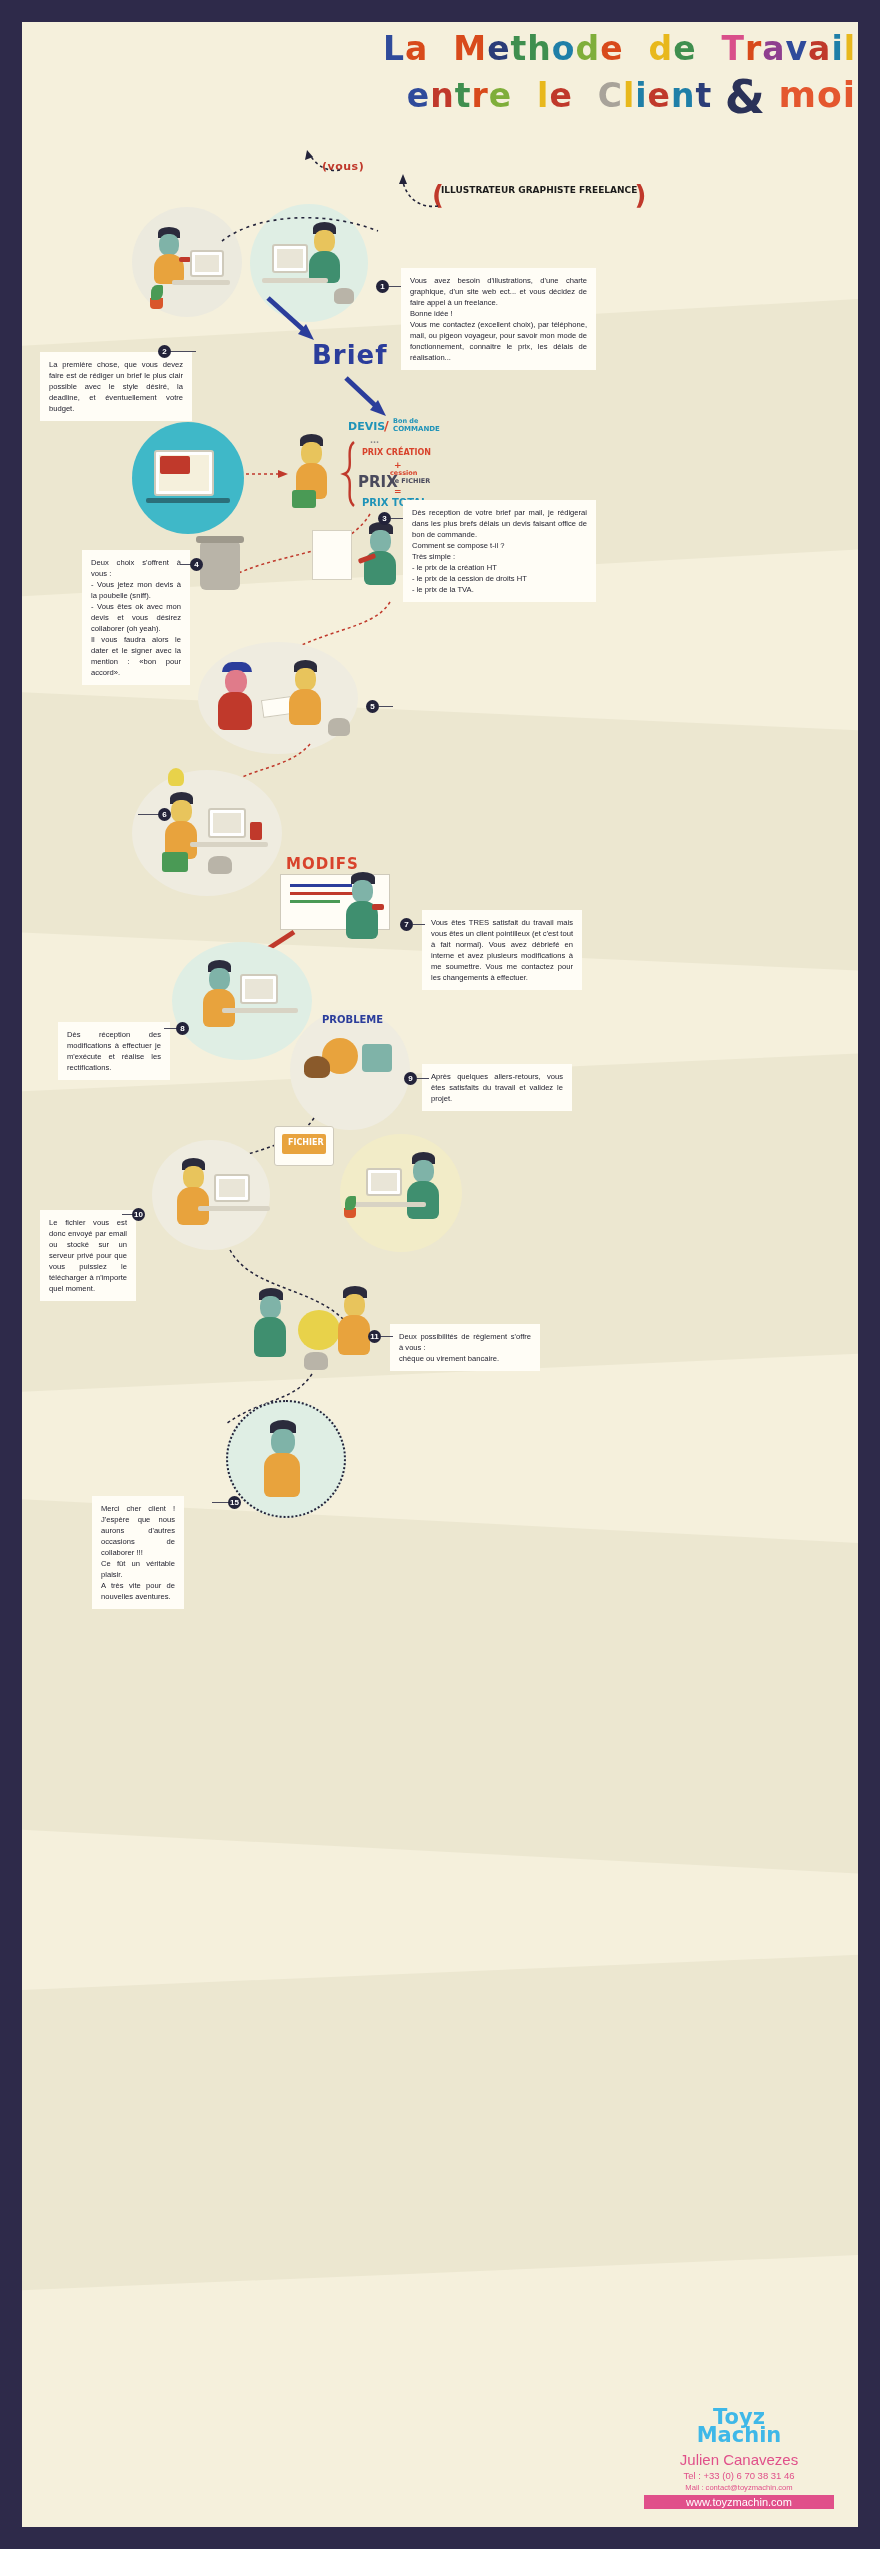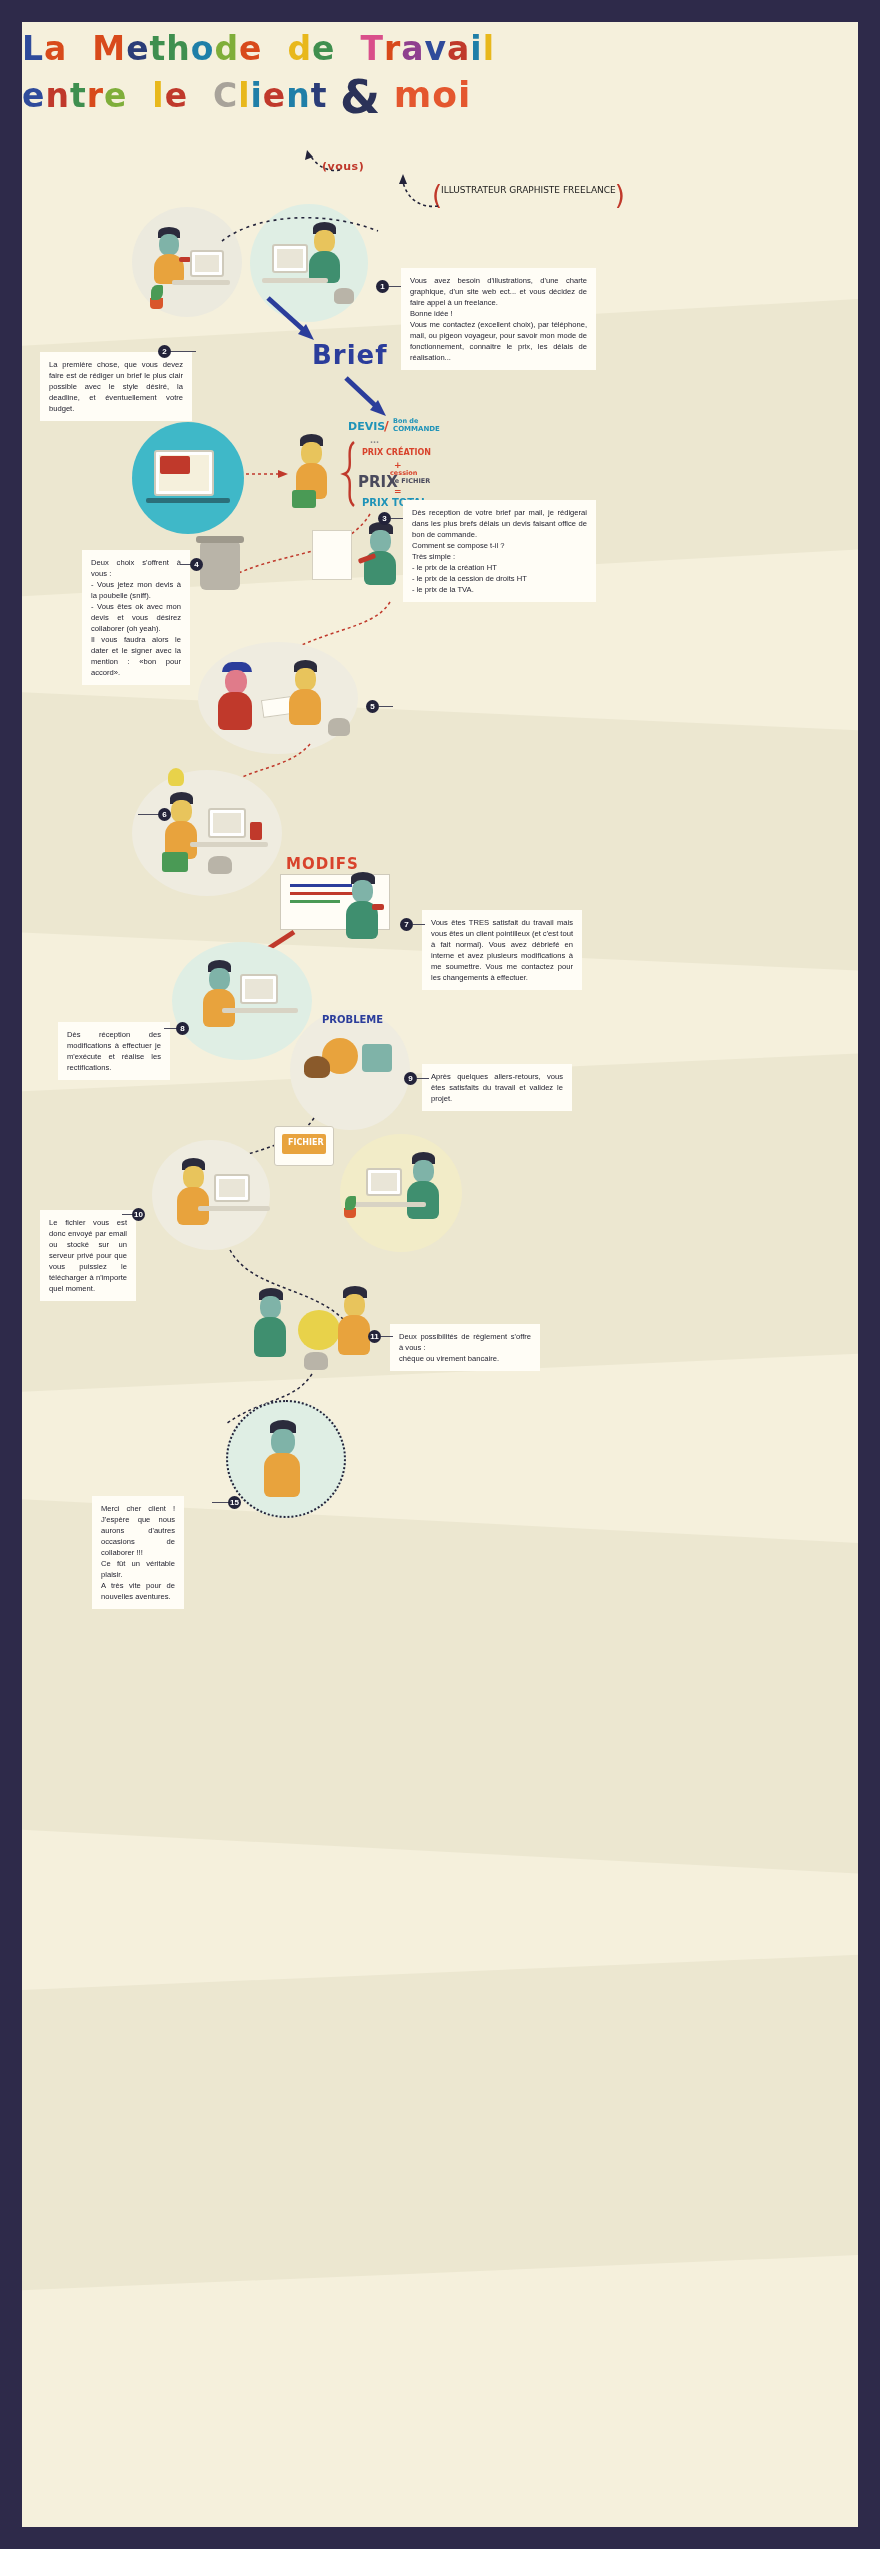--- a/index.html
+++ b/index.html
@@ -26,41 +26,41 @@
     position: absolute; left: -60px; width: 980px;
     background: #ece7d0;
   }
   .band.b1 { top: 300px;  height: 250px; transform: rotate(-3.2deg); }
   .band.b2 { top: 690px;  height: 240px; transform: rotate(2.6deg); }
   .band.b3 { top: 1050px; height: 300px; transform: rotate(-2.6deg); }
   .band.b4 { top: 1500px; height: 330px; transform: rotate(3deg); }
   .band.b5 { top: 1950px; height: 300px; transform: rotate(-2.4deg); }
 
   
-  .title-wrap { position: absolute; left: 0; top: 10px; width: 834px; text-align: left; }
+  .title-wrap { position: absolute; left: 0; top: 10px; width: 834px; text-align: right; }
   .ttl-line { font-family: "DejaVu Sans", sans-serif; font-weight: bold;
     letter-spacing: 1px; line-height: 1.05; }
   .ttl-line.l1 { font-size: 33px; }
   .ttl-line.l2 { font-size: 33px; margin-top: 6px; }
   .ttl-line span { display: inline-block; }
   .c1 { color:#2f4b9b } .c2 { color:#d84a1b } .c3 { color:#e8b81c }
   .c4 { color:#3f8f4f } .c5 { color:#8f3f8f } .c6 { color:#1f7fa8 }
   .c7 { color:#c0392b } .c8 { color:#2b3d78 } .c9 { color:#7fae3a }
   .c10{ color:#d94f8a } .c12{ color:#a8a39a }
   .amp { color:#2b3258; font-size: 46px; vertical-align: -6px; }
   .moi { color:#e4572e; font-size: 36px; }
 
   .vous-tag {
     position: absolute; left: 300px; top: 138px;
     color: #c0392b; font-family: "DejaVu Sans", sans-serif;
     font-weight: bold; font-size: 11px; letter-spacing: .5px;
   }
   .freelance-tag {
     position: absolute; left: 410px; top: 163px;
-    font-family: "DejaVu Sans", sans-serif; font-weight: normal;
+    font-family: "DejaVu Sans", sans-serif; font-weight: bold;
     font-size: 9px; line-height: 1.25; color: #1b1b1b;
     text-align: center; padding: 0 9px;
   }
   .freelance-tag::before, .freelance-tag::after {
     content: "("; position: absolute; top: -3px; left: 0;
     color: #c0392b; font-size: 26px; line-height: 1;
   }
   .freelance-tag::after { content: ")"; left: auto; right: 0; }
 
   
@@ -432,15 +432,23 @@
       <div class="head" style="left:13px;top:9px;width:24px;height:26px;background:#7fb3a8"></div>
       <div class="body" style="left:6px;top:33px;width:36px;height:44px;background:#e8a33d"></div>
     </div>
 
     <div class="bullet" style="left:206px;top:1474px">15</div>
     <div class="leader" style="left:190px;top:1480px;width:18px"></div>
     <div class="card" style="left:70px;top:1474px;width:92px">Merci cher client ! J'espère que nous aurons d'autres occasions de collaborer !!!
 Ce fût un véritable plaisir.
 A très vite pour de nouvelles aventures.</div>
 
+    <div class="sig">
+      <div class="sig-logo">Toyz</div>
+      <div class="sig-logo" style="margin-top:-2px">Machin</div>
+      <div class="sig-name">Julien Canavezes</div>
+      <div class="sig-line">Tel : +33 (0) 6 70 38 31 46</div>
+      <div class="sig-line small">Mail : contact@toyzmachin.com</div>
+      <div class="sig-url">www.toyzmachin.com</div>
+    </div>
 
   </div>
 </div>
 
 </body></html>

